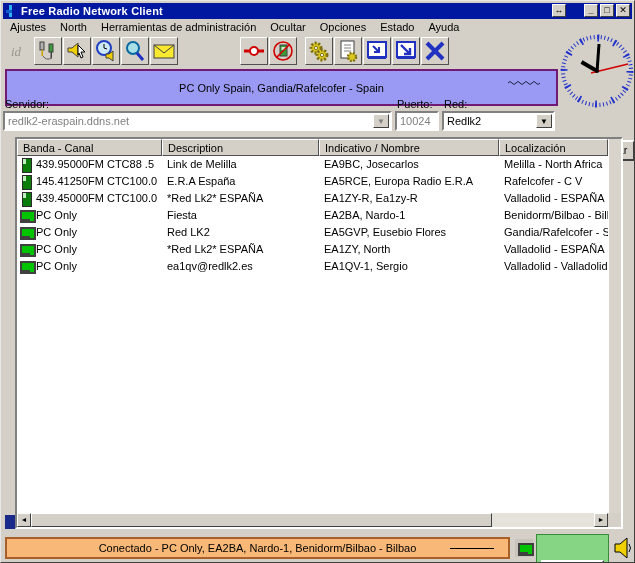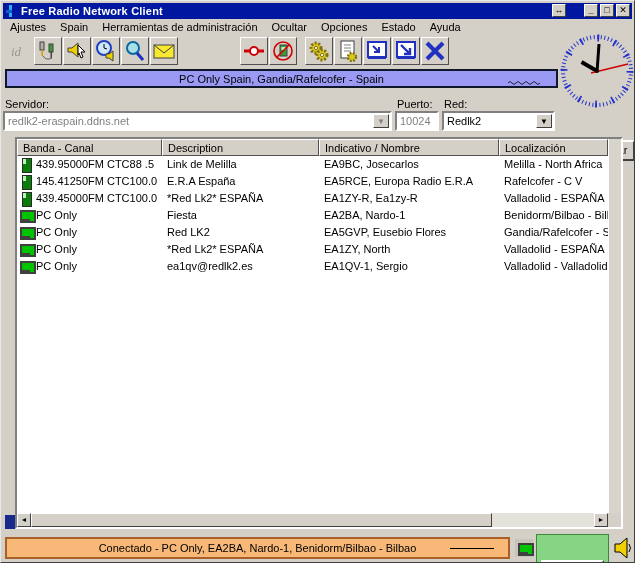--- a/index.html
+++ b/index.html
@@ -30,22 +30,22 @@
   
   .toolbar { position:absolute; left:2px; top:34px; right:80px; height:32px; }
   .tool-btn { position:absolute; top:2px; width:28px; height:28px; background:#d4d0c8;
     border-top:1px solid #fff; border-left:1px solid #fff;
     border-right:1px solid #505050; border-bottom:1px solid #505050;
     display:flex; align-items:center; justify-content:center; }
   .tool-btn.flat { border-color:#d4d0c8; }
   
   .clock { position:absolute; left:556px; top:30px; width:80px; height:80px; }
   
-  .banner { position:absolute; left:4px; top:68px; width:553px; height:19px;
-    background:#9a9af4; border:2px solid #0f172a; display:flex; align-items:center; justify-content:center; }
+  .banner { position:absolute; left:4px; top:68px; width:553px; height:37px;
+    background:#9a9af4; border:2px solid #701a75; display:flex; align-items:center; justify-content:center; }
   .banner-squiggle { position:absolute; right:14px; top:8px; }
   
   .conn-label { position:absolute; top:97px; font-size:11px; }
   .field { position:absolute; top:110px; height:20px; background:#fff;
     border-top:2px solid #808080; border-left:2px solid #808080;
     border-bottom:2px solid #fff; border-right:2px solid #fff;
     display:flex; align-items:center; padding-left:3px; }
   .field .drop { position:absolute; right:1px; top:1px; bottom:1px; width:16px; background:#d4d0c8;
     border-top:1px solid #fff; border-left:1px solid #fff;
     border-right:1px solid #404040; border-bottom:1px solid #404040;
@@ -120,21 +120,21 @@
     <span class="tb-btns">
       <span class="tb-btn gap">↔</span>
       <span class="tb-btn">_</span>
       <span class="tb-btn">□</span>
       <span class="tb-btn">✕</span>
     </span>
   </div>
 
   <div class="menubar">
     <span class="menu-item">Ajustes</span>
-    <span class="menu-item">Spain</span>
+    <span class="menu-item">North</span>
     <span class="menu-item">Herramientas de administración</span>
     <span class="menu-item">Ocultar</span>
     <span class="menu-item">Opciones</span>
     <span class="menu-item">Estado</span>
     <span class="menu-item">Ayuda</span>
   </div>
 
   <div class="toolbar">
     <span class="tool-btn flat" style="left:2px">
       <svg width="24" height="24">

